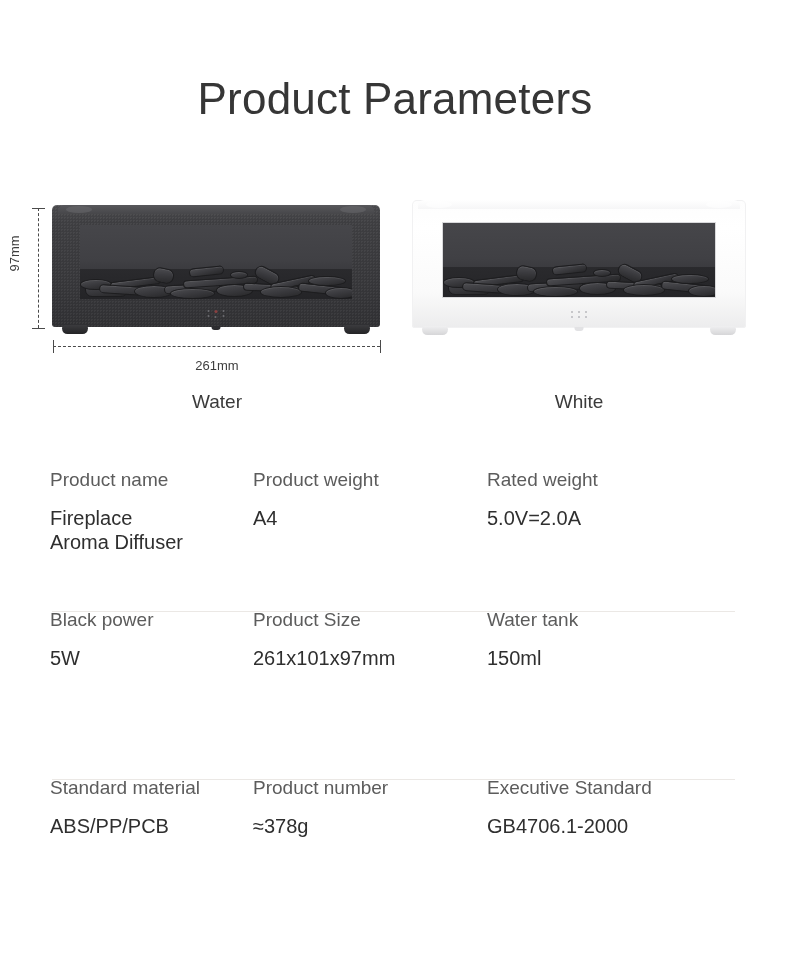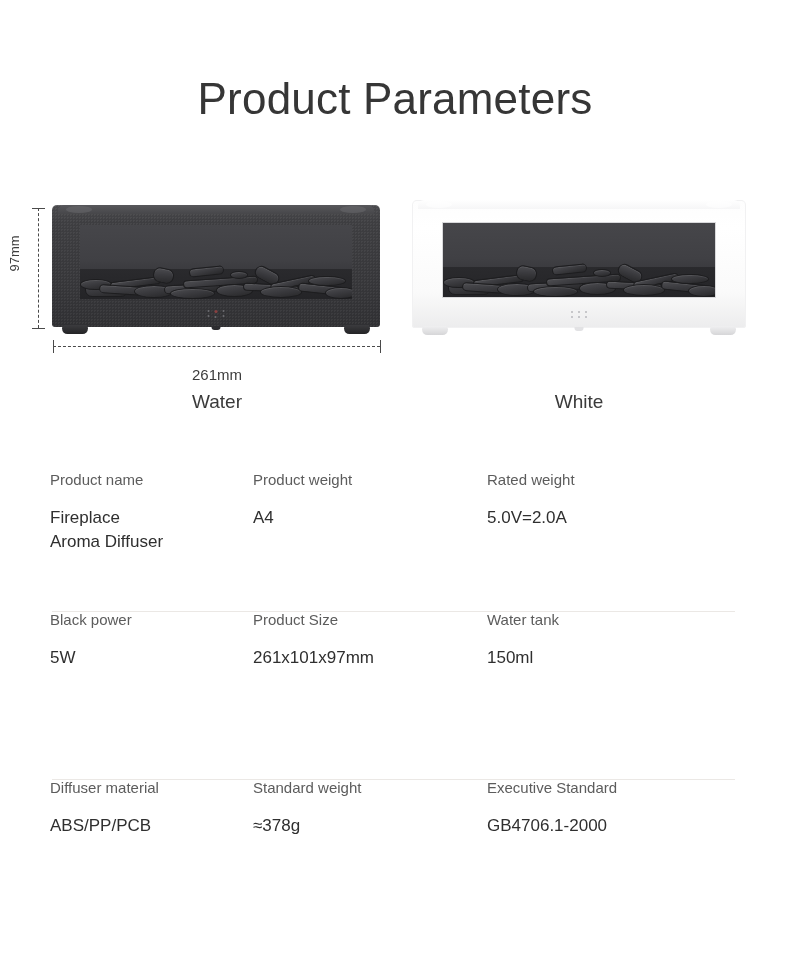--- a/index.html
+++ b/index.html
@@ -156,48 +156,48 @@
   .dim-h-line {
     position: absolute; left: 53px; top: 346px; width: 327px; height: 0;
     border-top: 1px dashed #4a4a4a;
   }
   .dim-cap-v {
     position: absolute; top: 340px; width: 0; height: 13px; border-left: 1px solid #4a4a4a;
   }
   .dim-cap-v.start { left: 53px; }
   .dim-cap-v.end { left: 380px; }
   .dim-label-h {
-    position: absolute; top: 366px; left: 53px; width: 328px;
-    text-align: center; font-size: 15px; color: #3d3d3d; white-space: nowrap;
+    position: absolute; top: 358px; left: 53px; width: 328px;
+    text-align: center; font-size: 13px; color: #3d3d3d; white-space: nowrap;
   }
 
   
   .color-caption {
     position: absolute; top: 391px;
     font-size: 19px; color: #3a3a3a; text-align: center; white-space: nowrap;
   }
   .caption-black { left: 53px; width: 328px; }
   .caption-white { left: 412px; width: 334px; }
 
   
   .spec-table { position: absolute; left: 0; top: 470px; width: 790px; }
   .spec-row { position: relative; display: flex; padding: 0 0 0 0; }
   .spec-row .cell { box-sizing: border-box; }
   .cell-0 { width: 253px; padding-left: 50px; }
   .cell-1 { width: 234px; }
   .cell-2 { width: 253px; }
 
   .spec-label {
-    font-size: 15px;
+    font-size: 19px;
     color: #5c5c5c;
     line-height: 20px;
     white-space: nowrap;
   }
   .spec-value {
-    font-size: 17px;
+    font-size: 20px;
     color: #2f2f2f;
     line-height: 24px;
     margin-top: 16px;
     white-space: pre-line;
   }
 
   .row-1 { height: 140px; }
   .row-2 { height: 168px; }
   .row-3 { height: 120px; }
 
@@ -363,25 +363,25 @@
     <div class="cell cell-2">
       <div class="spec-label">Water tank</div>
       <div class="spec-value">150ml</div>
     </div>
   </div>
 
   <div class="divider d2"></div>
 
   <div class="spec-row row-3">
     <div class="cell cell-0">
-      <div class="spec-label">Diffuser material</div>
+      <div class="spec-label">Standard material</div>
       <div class="spec-value">ABS/PP/PCB</div>
     </div>
     <div class="cell cell-1">
-      <div class="spec-label">Standard weight</div>
+      <div class="spec-label">Product number</div>
       <div class="spec-value">≈378g</div>
     </div>
     <div class="cell cell-2">
       <div class="spec-label">Executive Standard</div>
       <div class="spec-value">GB4706.1-2000</div>
     </div>
   </div>
 
 </div>
 

